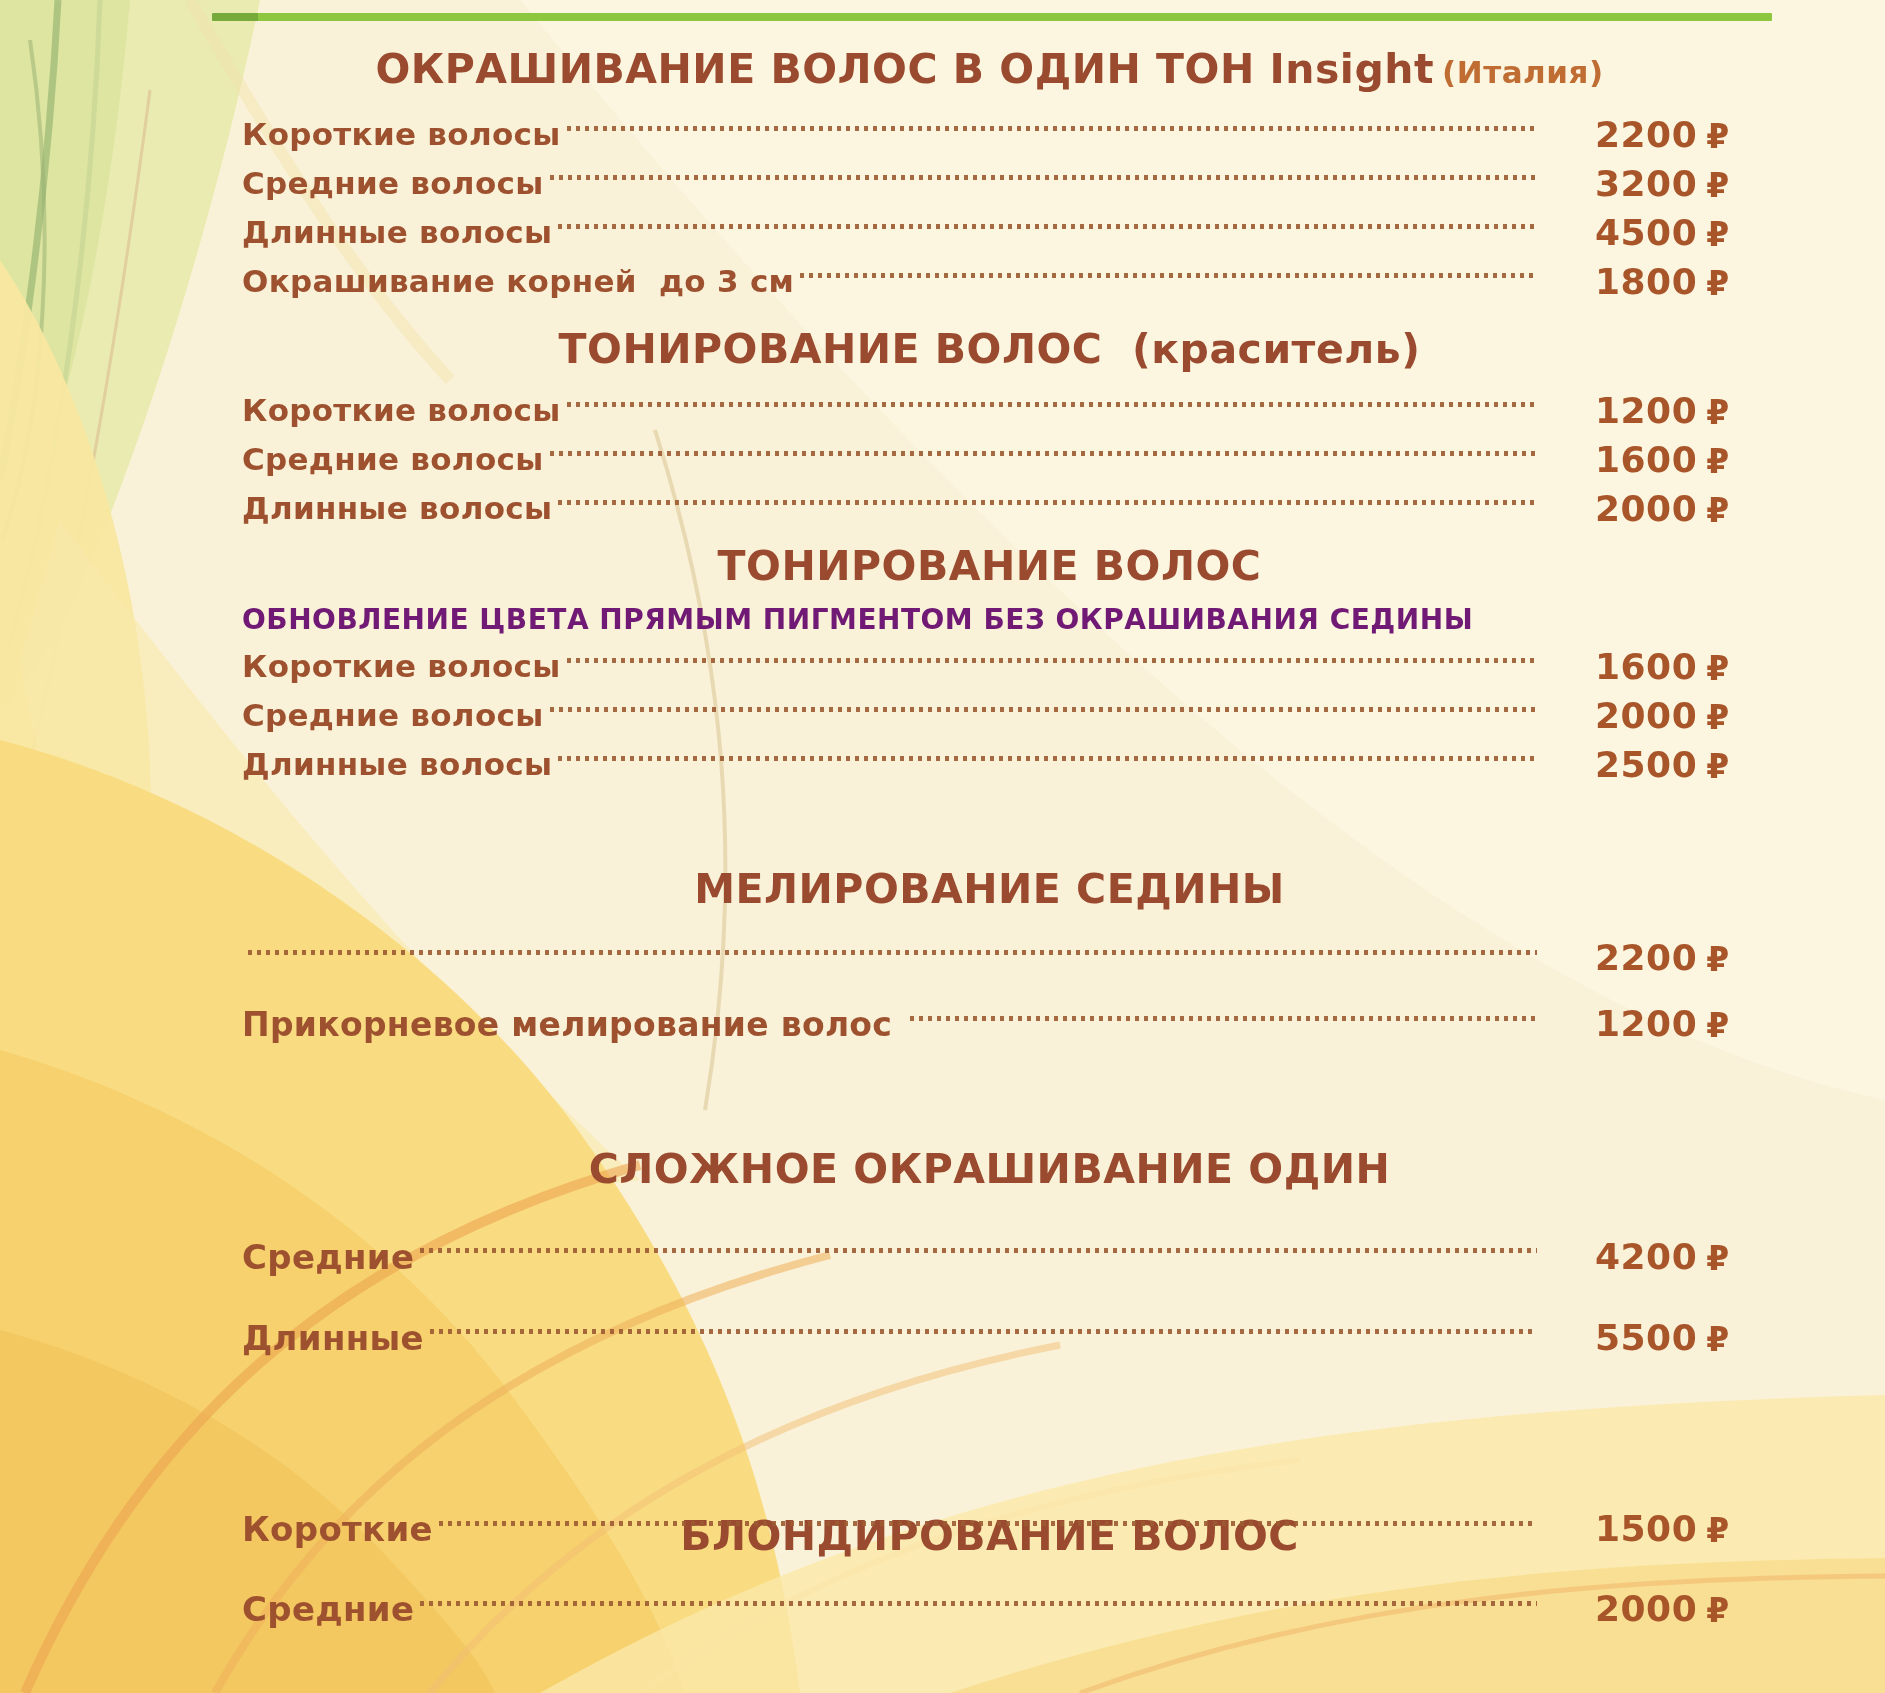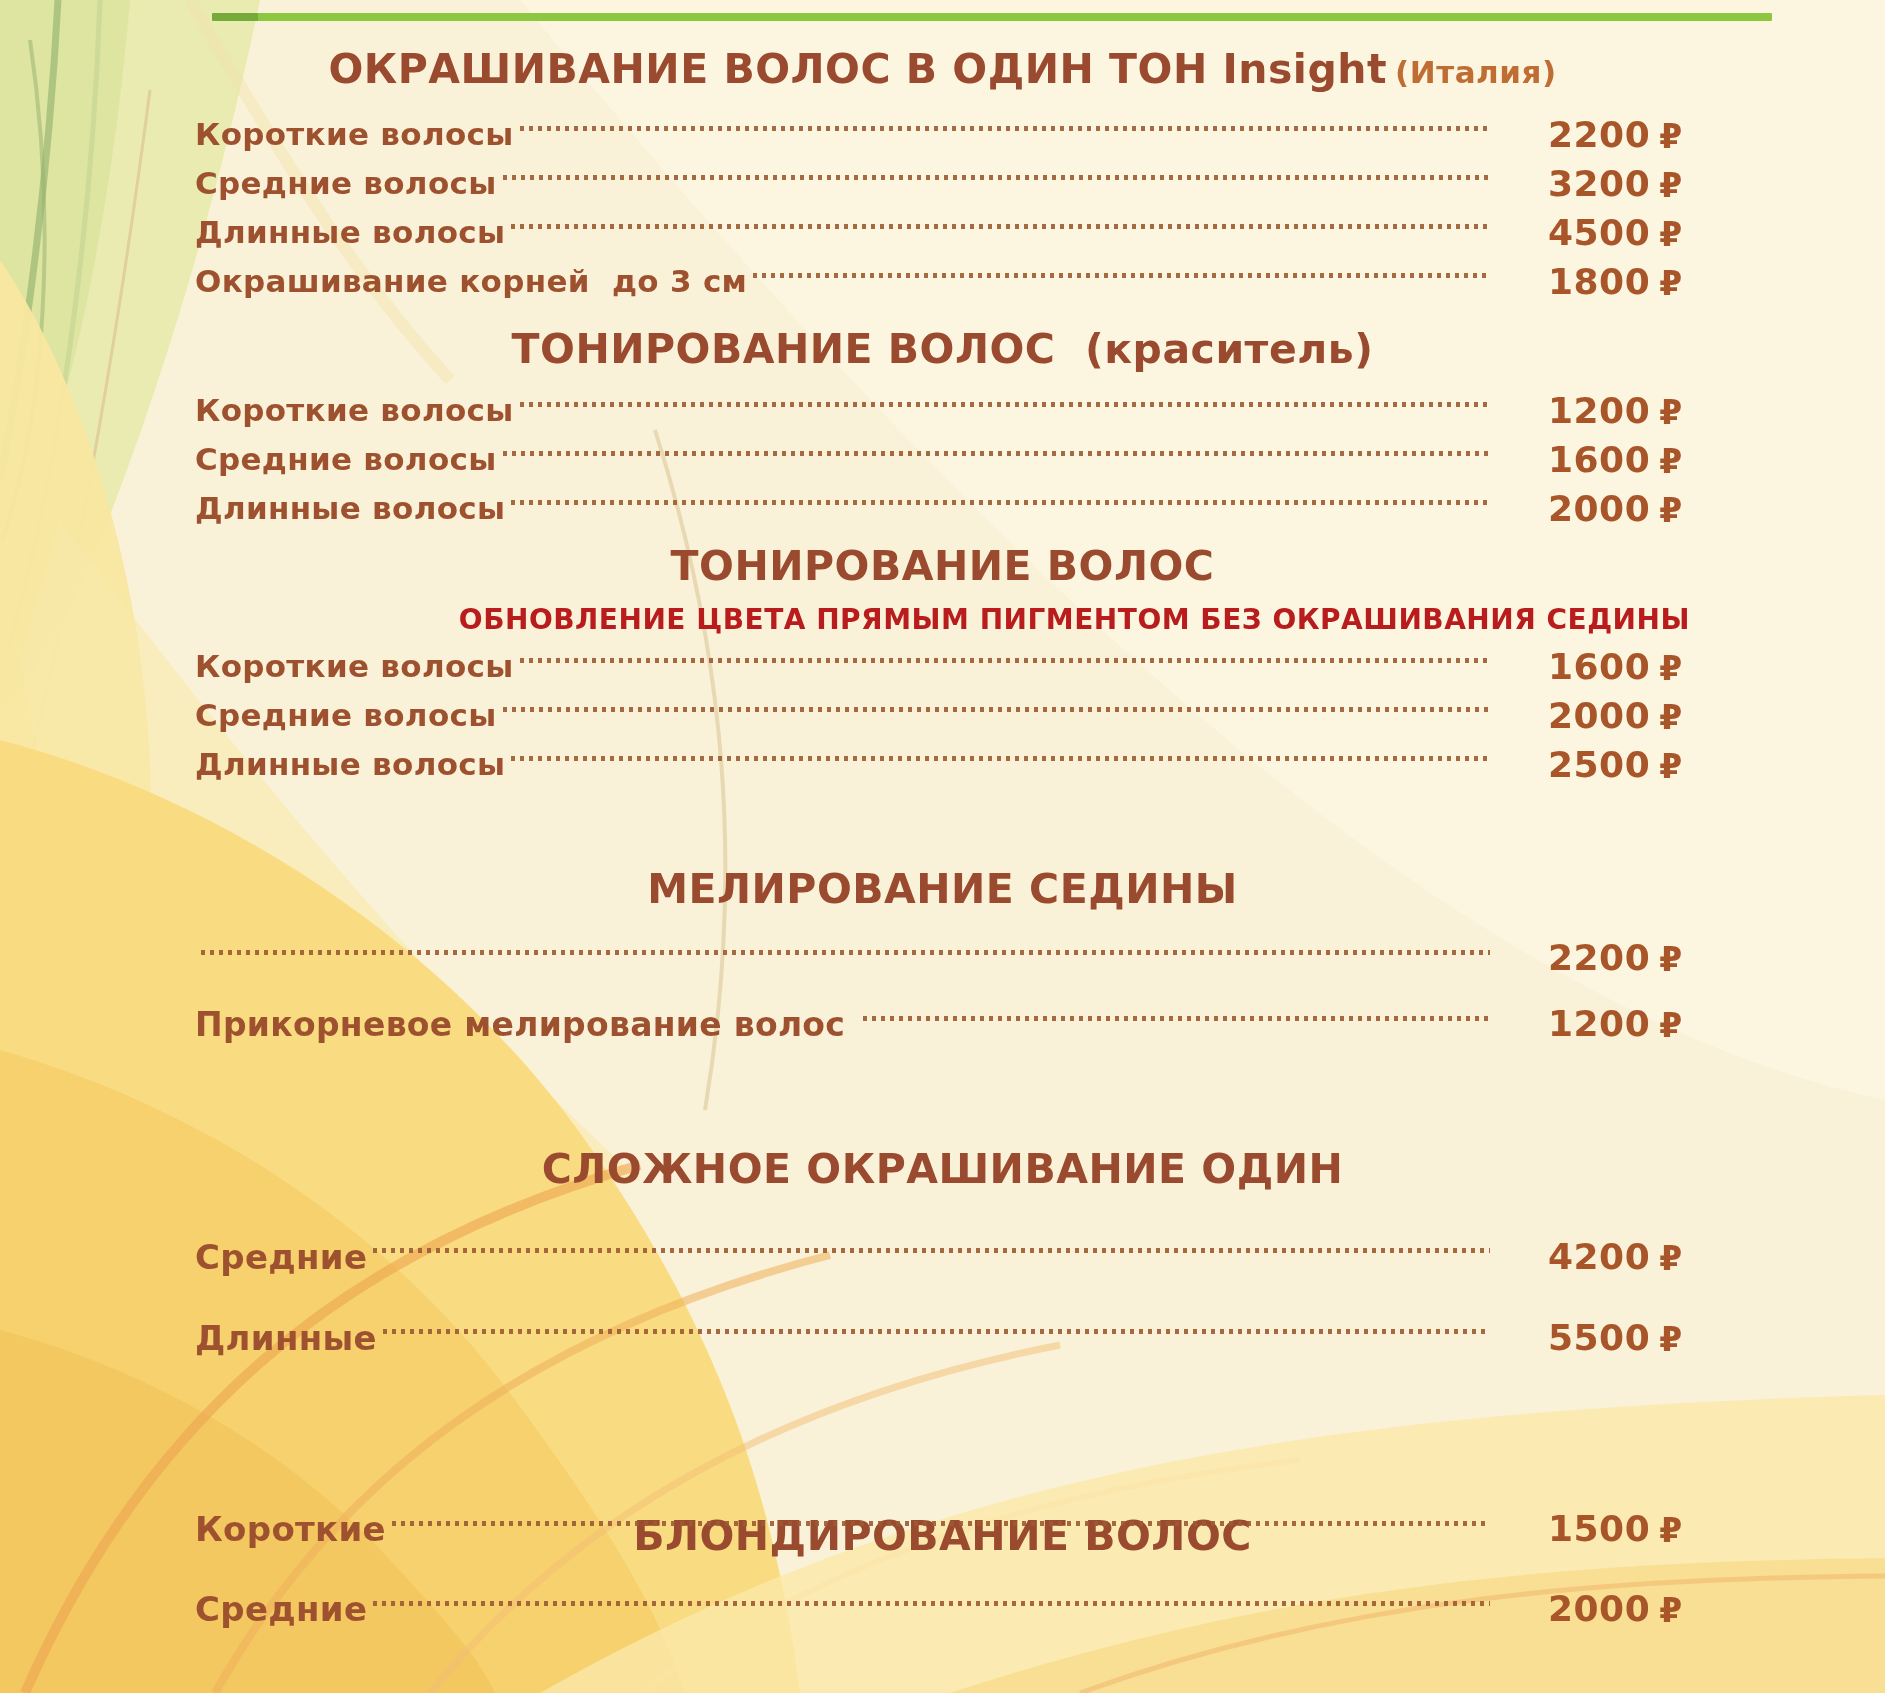--- a/index.html
+++ b/index.html
@@ -9,31 +9,31 @@
     overflow:hidden;
     font-family:"DejaVu Sans","Liberation Sans",sans-serif;
     background:#faf2d8;
   }
   .bg{position:absolute;inset:0;width:1885px;height:1693px;display:block;}
   .top-rule{
     position:absolute;left:212px;top:13px;width:1560px;height:8px;
     background:linear-gradient(to right,#76ab3c 0 46px,#8dc63f 46px);
     border-radius:1px;
   }
-  .content{position:absolute;inset:0;}
+  .content{position:absolute;inset:0;margin-left:47px;}
   .title{
     position:absolute;left:195px;width:1495px;
     text-align:center;font-weight:bold;font-size:41px;line-height:1.15;
     color:#9a4a2e;white-space:pre-wrap;letter-spacing:.5px;
   }
   .title .suffix{font-size:31px;color:#bf6d33;margin-left:8px;}
   .subtitle{
     position:absolute;left:195px;width:1495px;
-    text-align:right;font-weight:bold;font-size:28px;line-height:1.15;
-    color:#b91c1c;letter-spacing:.5px;
+    text-align:left;font-weight:bold;font-size:28px;line-height:1.15;
+    color:#701a75;letter-spacing:.5px;
   }
   .rows{position:absolute;left:195px;width:1495px;display:flex;flex-direction:column;}
   .row{display:flex;align-items:center;padding-bottom:8px;box-sizing:border-box;}
   .label{
     font-weight:bold;color:#9d512f;line-height:1;white-space:pre;letter-spacing:.3px;
   }
   .dots{
     flex:1;height:5px;margin:0 58px 12px 6px;
     background-image:repeating-linear-gradient(to right,#9c5a31 0 4px,rgba(0,0,0,0) 4px 9px);
     opacity:.9;

